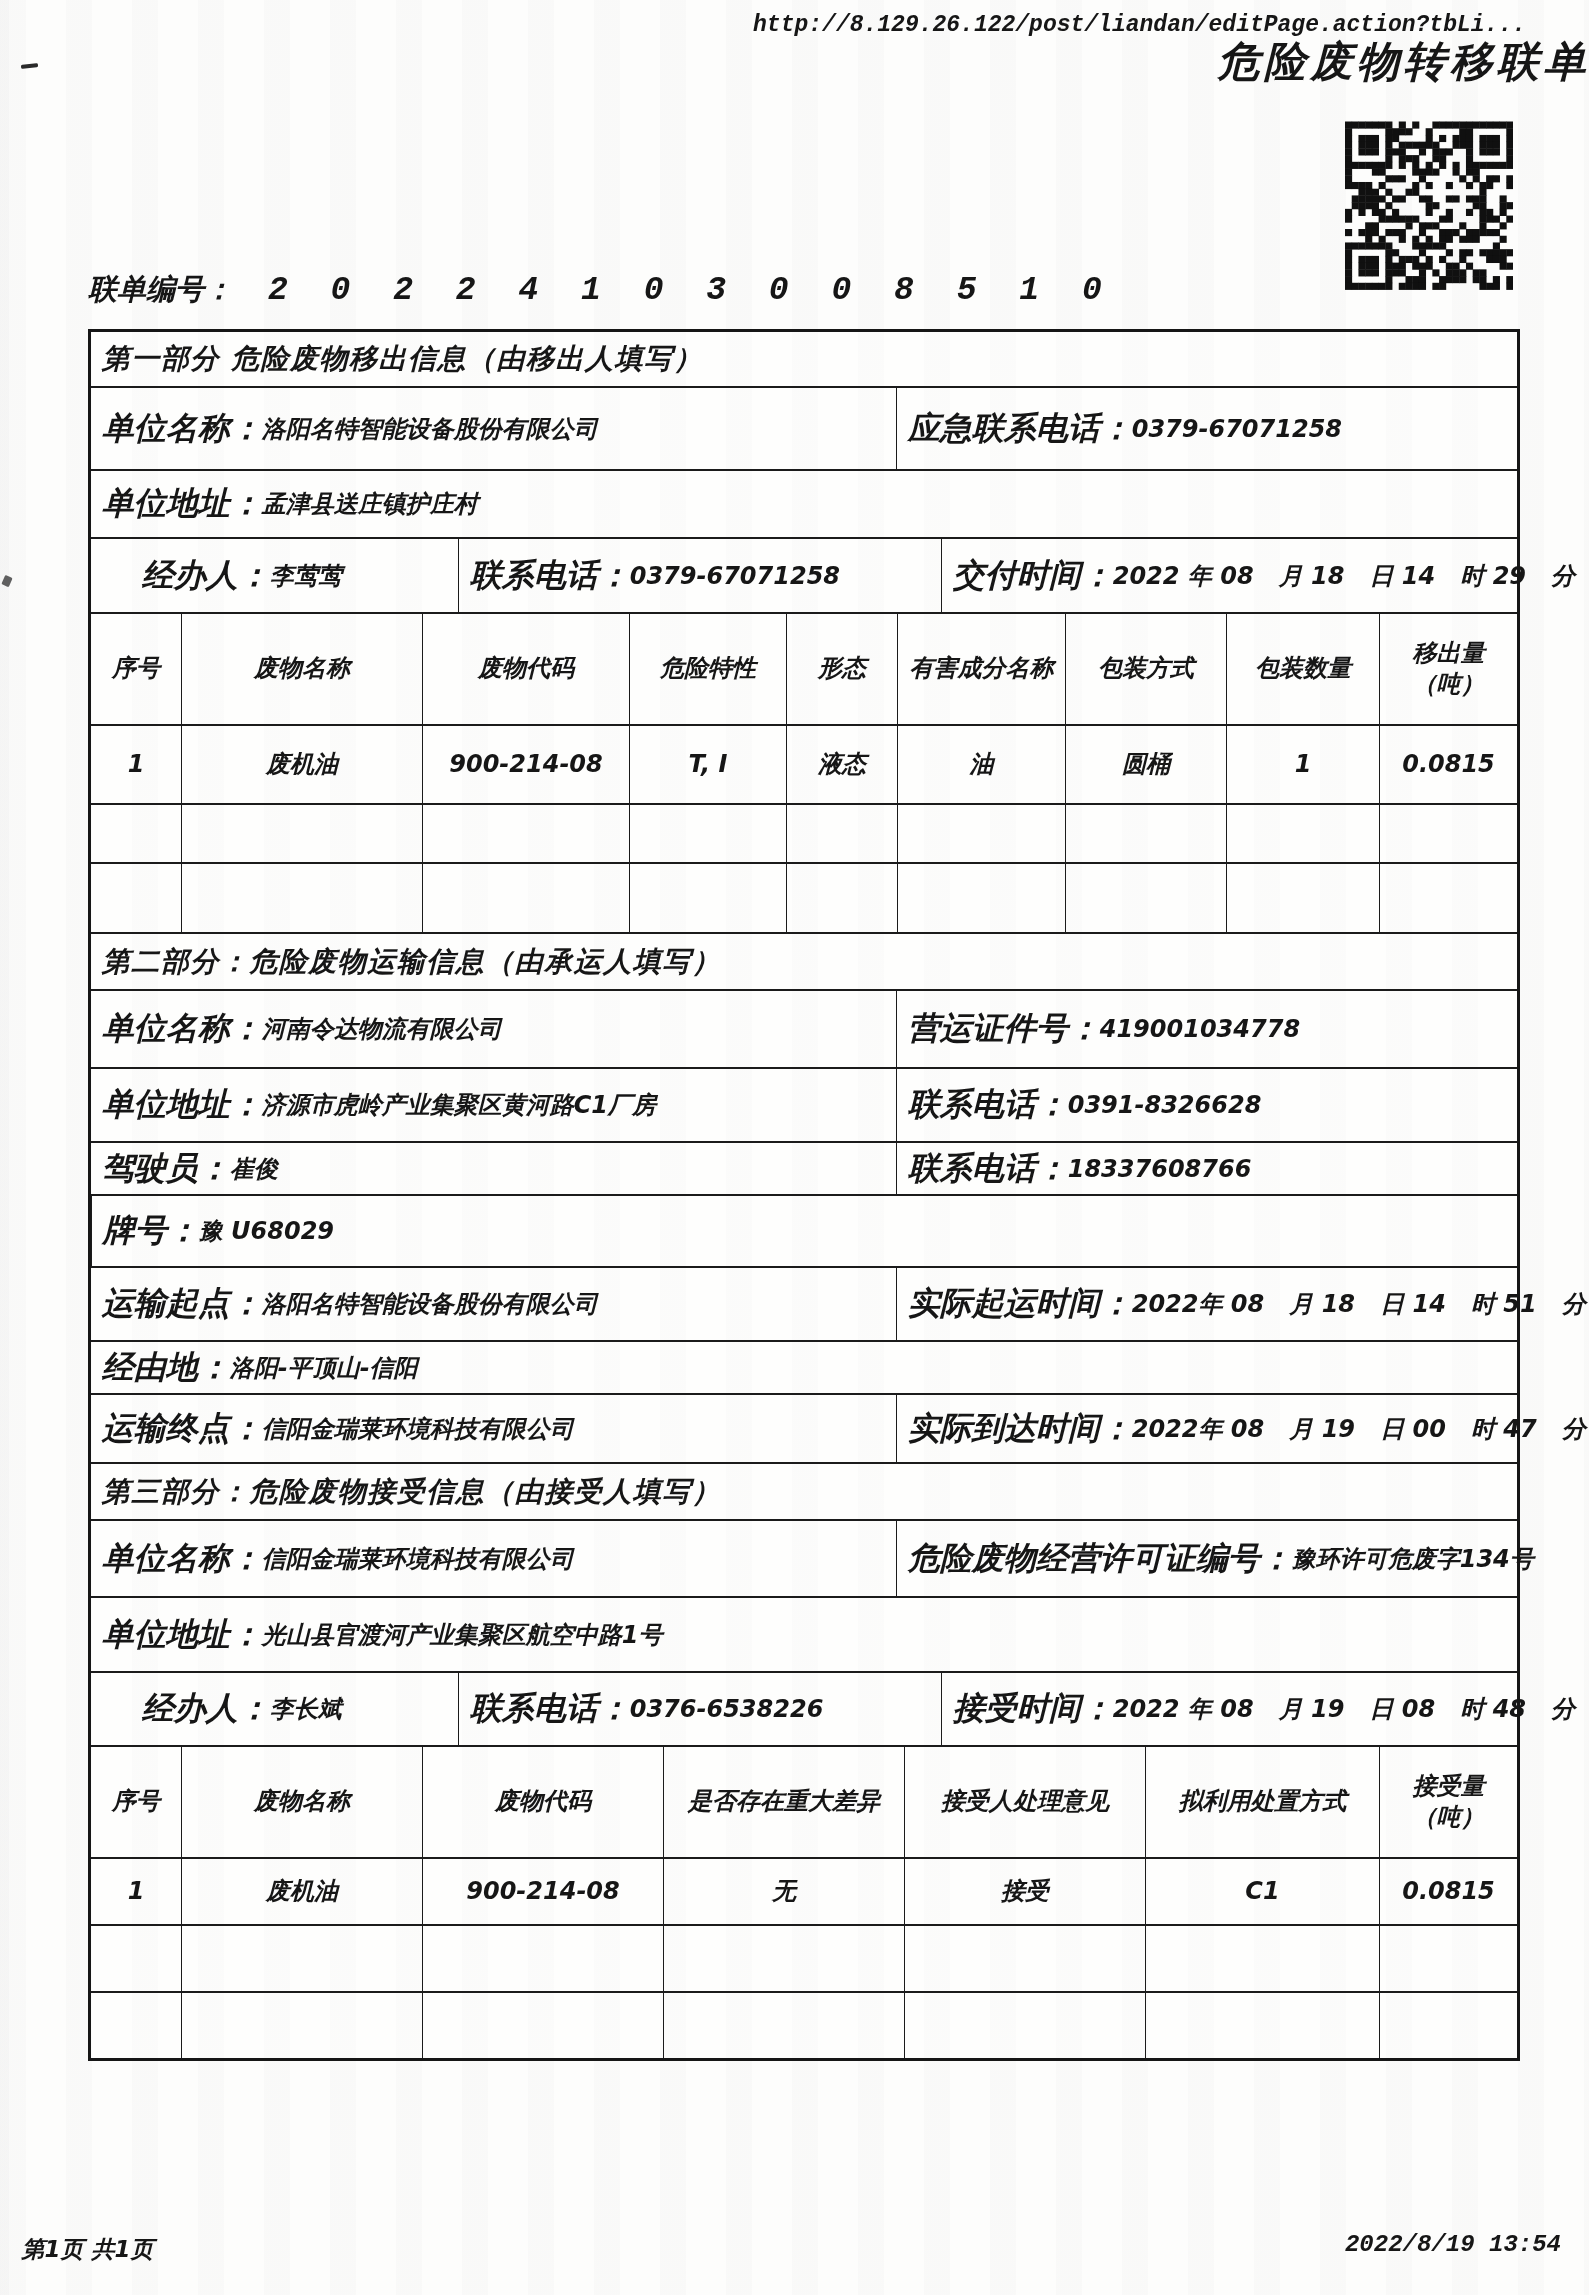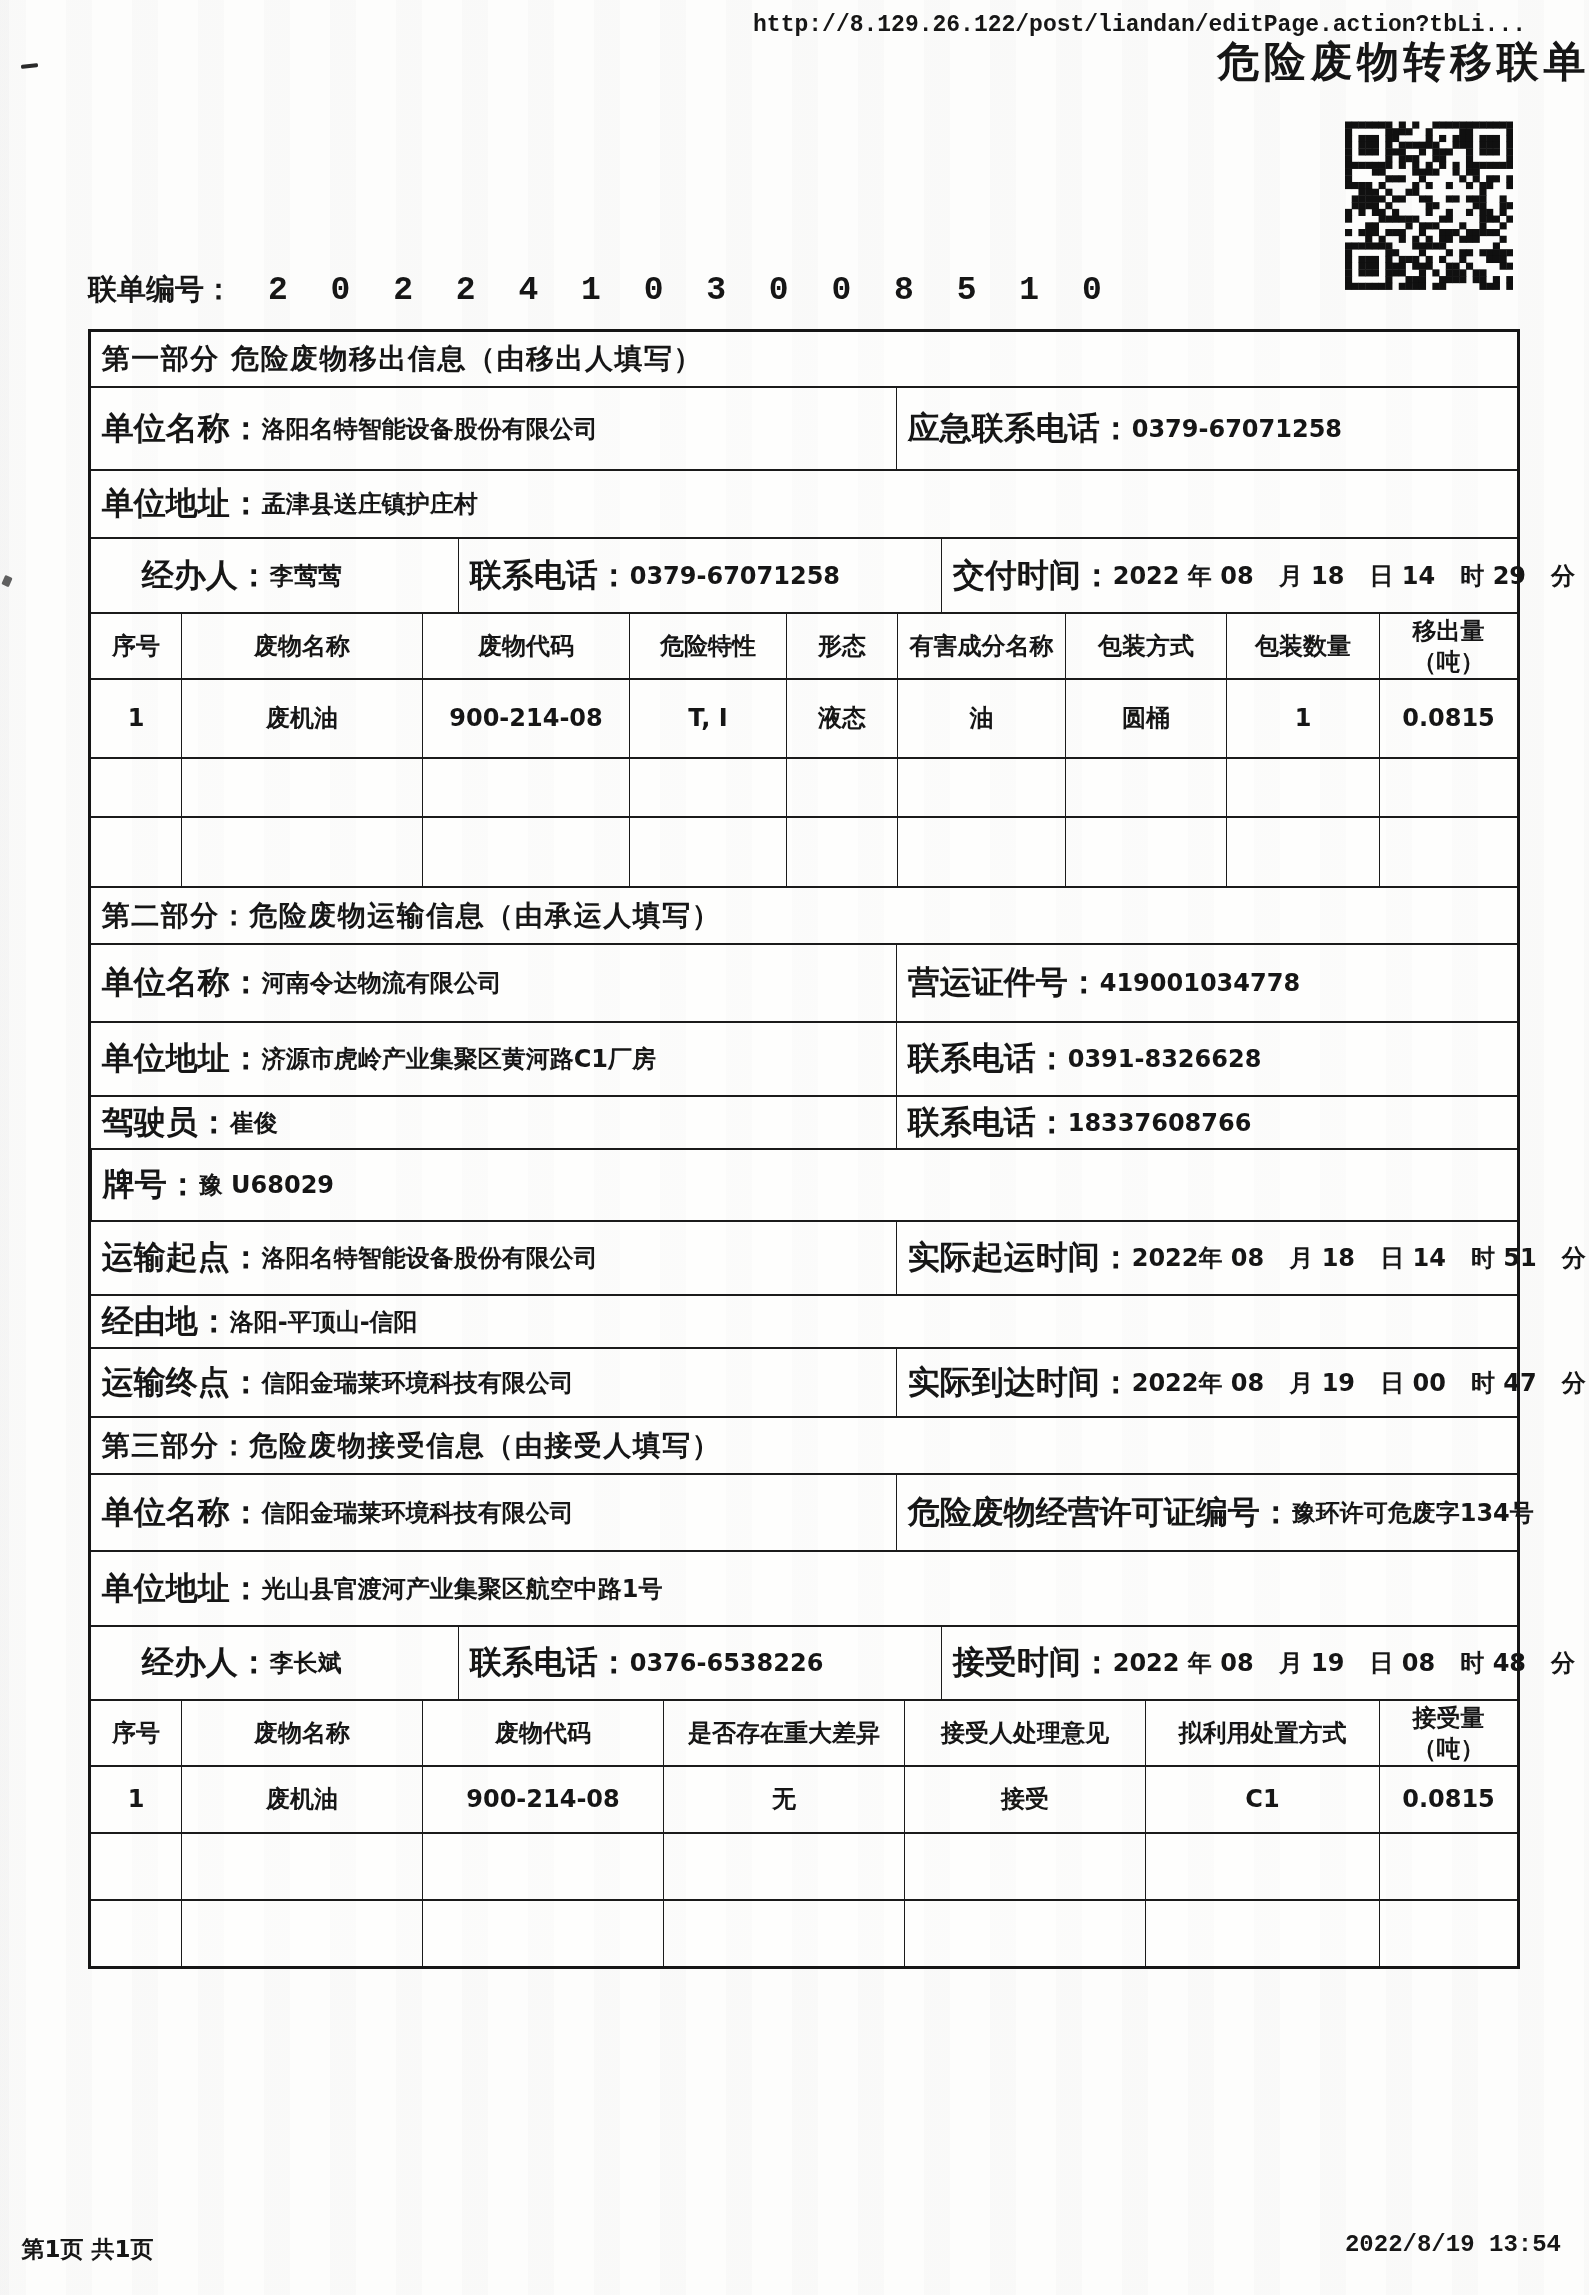--- a/index.html
+++ b/index.html
@@ -5,20 +5,21 @@
   html,body{margin:0;padding:0;}
   body{
     width:1590px;height:2295px;position:relative;background:#e9e9e9;
     font-family:"DejaVu Sans","Liberation Sans",sans-serif;color:#161616;
   }
   .page{
     position:absolute;inset:0;background:#fdfdfc;overflow:hidden;
     background-image:
       repeating-linear-gradient(90deg, rgba(60,60,70,.018) 0 26px, rgba(0,0,0,0) 26px 66px),
       linear-gradient(90deg, rgba(120,120,130,.03) 0 9.2px, rgba(0,0,0,0) 9.2px);
+    font-style: italic;
   }
   
   .url{
     position:absolute;top:12.3px;right:64px;
     font-family:"Liberation Mono","DejaVu Sans Mono",monospace;
     font-size:23px;font-weight:700;letter-spacing:0;white-space:pre;
   }
   .title{
     position:absolute;top:34px;left:0;right:0;text-align:right;
     font-size:42px;font-weight:700;letter-spacing:4.6px;margin-left:24px;
@@ -35,21 +36,21 @@
   .form{position:absolute;left:88px;top:329px;width:1426px;border:3.1px solid #161616;background:rgba(255,255,255,.35);}
   .row{display:grid;border-top:2.3px solid #1b1b1b;box-sizing:border-box;}
   .row.first{border-top:none;}
   .cell{display:flex;align-items:center;padding-left:10.7px;box-sizing:border-box;min-width:0;}
   .bl{border-left:1.5px solid #1b1b1b;}
   .sec{font-size:28px;font-weight:700;letter-spacing:1.5px;}
   .lbl{font-size:32px;font-weight:700;white-space:pre;}
   .val{font-size:24px;font-weight:600;white-space:pre;}
   
   .h70{height:54px}.h109{height:83px}.h89{height:68px}.h98{height:75px}
-  .h117{height:66px}.h103{height:79px}.h77{height:59px}.h92{height:70px}
+  .h117{height:112px}.h103{height:79px}.h77{height:59px}.h92{height:70px}
   .h74{height:57px}.h102{height:78px}.h97{height:74px}.h93{height:53px}
   .h94{height:72px}.h90{height:69px}.h101{height:77px}.h87{height:67px}.h88{height:67px}
   
   .split2{grid-template-columns:805px 1fr;}
   .split3{grid-template-columns:327px 483px 1fr;padding-left:40px;}
   .one{grid-template-columns:1fr;}
   
   .t1{grid-template-columns:90px 241px 207px 157px 111px 168px 161px 153px 1fr;}
   .t3{grid-template-columns:90px 241px 241px 241px 241px 234px 1fr;}
   .tc{display:flex;align-items:center;justify-content:center;text-align:center;

